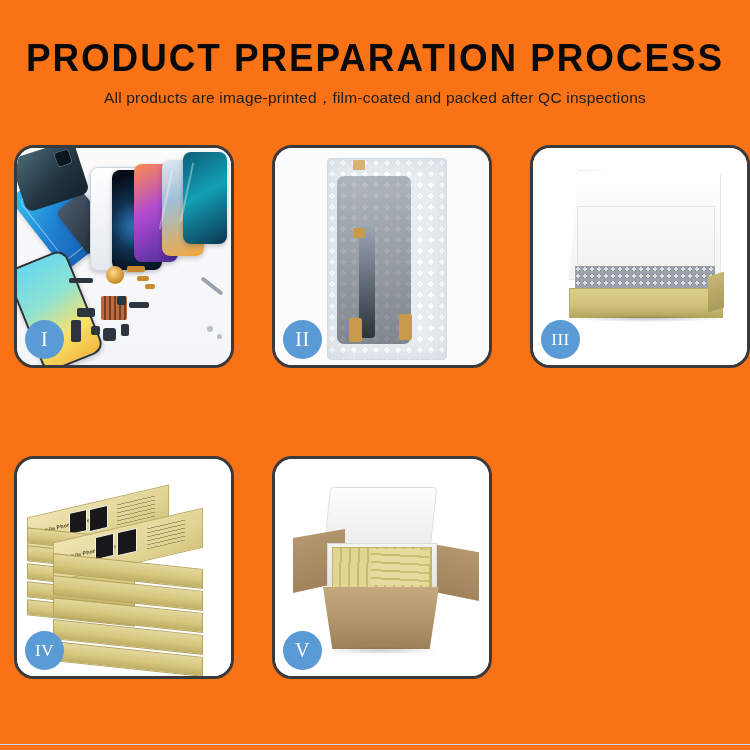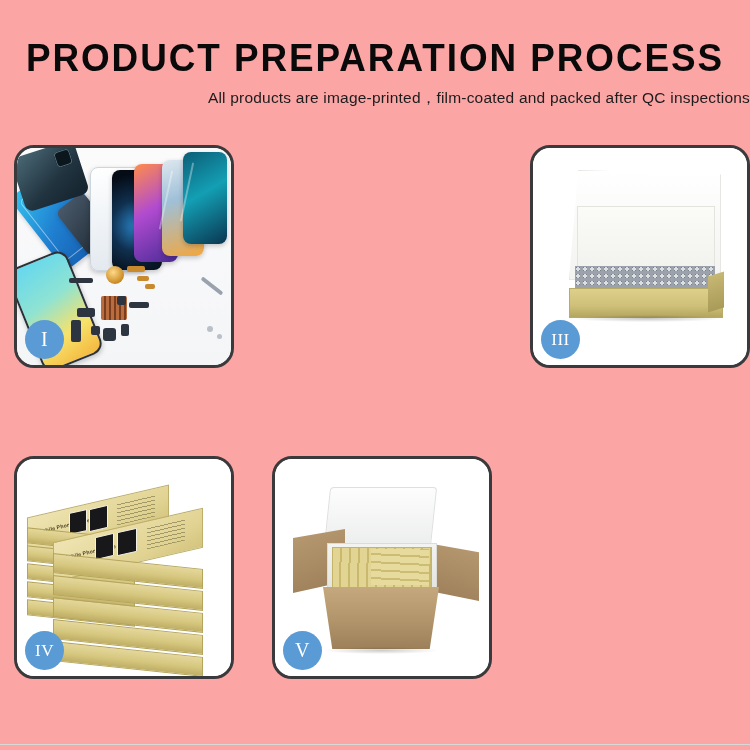--- a/index.html
+++ b/index.html
@@ -1,32 +1,32 @@
 <!DOCTYPE html>
 <html><head>
 <meta charset="utf-8">
 <style>
   html,body{margin:0;padding:0;}
   body{
     width:750px;height:750px;background:#ffffff;
     font-family:"Liberation Sans","DejaVu Sans",sans-serif;
     overflow:hidden;position:relative;
   }
-  .page{position:absolute;inset:0;background:#fca5a5;text-decoration:underline;}
+  .page{position:absolute;inset:0;background:#f97316;text-decoration:underline;}
 
   
   .header{position:absolute;left:0;right:0;top:36px;text-align:center;}
   .title{
     font-size:38px;font-weight:700;color:#0a0a0a;letter-spacing:2.0px;
     line-height:44px;white-space:nowrap;font-family:"Liberation Sans",sans-serif;
     transform:scaleX(0.97);
   }
   .subtitle{
     margin-top:8px;font-size:15.5px;color:#1c1c1c;font-weight:400;
-    letter-spacing:.2px;white-space:nowrap;text-align:right;
+    letter-spacing:.2px;white-space:nowrap;
   }
 
   
   .grid{position:absolute;left:14px;top:145px;width:720px;height:534px;}
   .cell{position:absolute;width:220px;height:223px;}
   .c0{left:0;top:0;} .c1{left:258px;top:0;} .c2{left:516px;top:0;border-radius:30px;}
   .c3{left:0;top:311px;} .c4{left:258px;top:311px;} .c5{left:516px;top:311px;}
 
   .frame{
     position:absolute;inset:0;border:3px solid #3a3a3c;border-radius:20px;
@@ -273,20 +273,34 @@
               <i></i>
             </div>
           <div class="part" style="left:182px;top:136px;width:26px;height:4px;transform:rotate(38deg);background:#9aa3ad;"></div>
           <div class="part" style="left:190px;top:178px;width:6px;height:6px;border-radius:50%;background:#b9c0c8;"></div>
           <div class="part" style="left:200px;top:186px;width:5px;height:5px;border-radius:50%;background:#b9c0c8;"></div>
         </div>
         <div class="badge">I</div>
       </div>
     </div>
 
+    <div class="cell c1">
+      <div class="frame">
+        <div class="photo p2">
+          <div class="bag"></div>
+          <div class="bag-item"></div>
+          <div class="flexcable"></div>
+          <div class="bagtape"></div>
+          <div class="goldtab" style="left:78px;top:80px;width:12px;height:10px;"></div>
+          <div class="goldtab" style="left:74px;top:170px;width:13px;height:24px;"></div>
+          <div class="goldtab" style="left:124px;top:166px;width:13px;height:26px;"></div>
+        </div>
+        <div class="badge">II</div>
+      </div>
+    </div>
 
     <div class="cell c2">
       <div class="frame">
         <div class="photo p3">
           <div class="b3-lid"></div>
           <div class="b3-inner"></div>
           <div class="b3-foam"></div>
           <div class="b3-front"></div>
           <div class="b3-side"></div>
           <div class="b3-shadow"></div>

